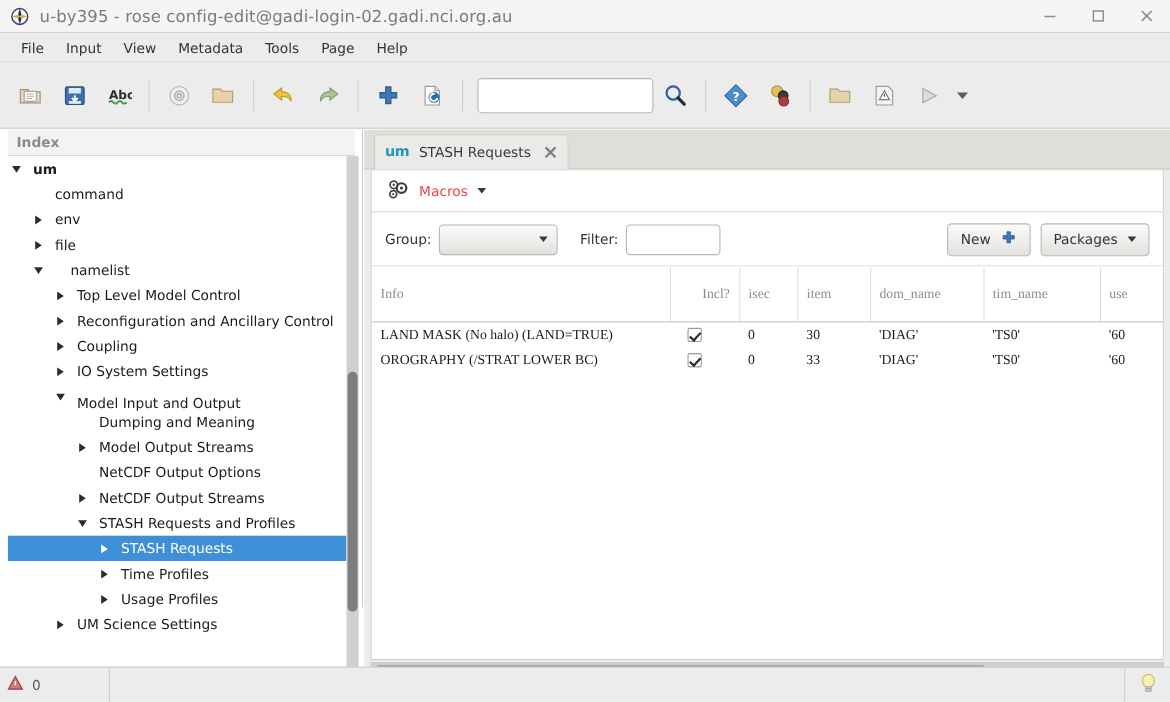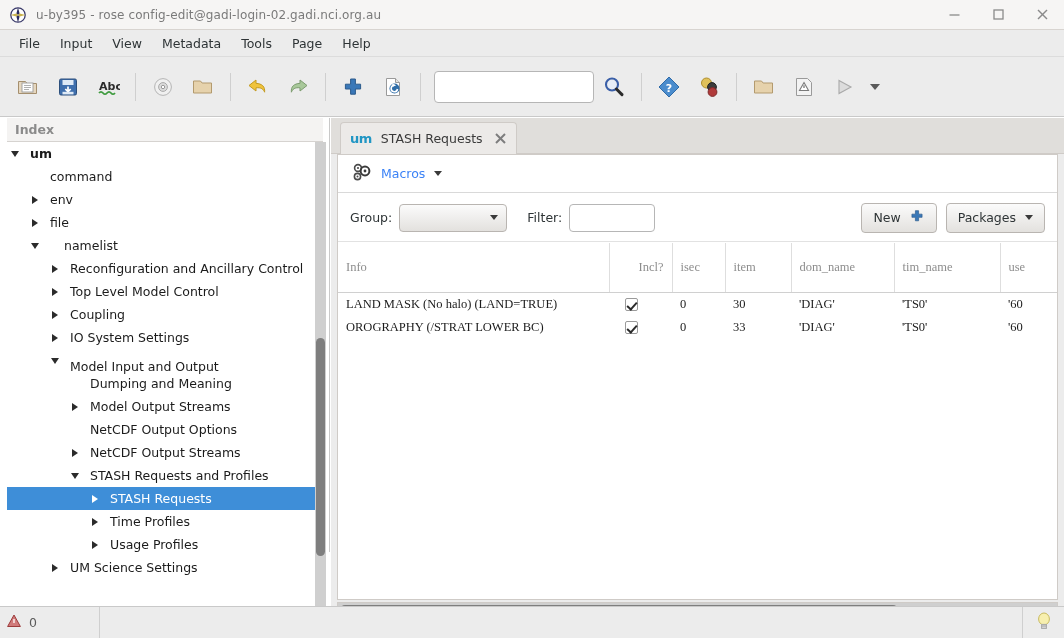--- a/index.html
+++ b/index.html
@@ -14,21 +14,21 @@
 
   
   #titlebar {
     position: absolute; left: 0; top: 0; width: 1064px; height: 30px;
     background: #f6f5f4;
     border-bottom: 1px solid #d8d4d0;
     display: flex; align-items: center;
   }
   #title-icon { margin-left: 9px; width: 18px; height: 18px; flex: 0 0 auto; }
   #title-text {
-    margin-left: 9px; font-size: 12px; color: #7a7a7a;
+    margin-left: 9px; font-size: 15px; color: #7a7a7a;
     white-space: nowrap; letter-spacing: 0.1px;
   }
   .wctrl {
     width: 44px; height: 29px; display: flex; align-items: center; justify-content: center;
     color: #909090;
   }
   #wctrls { position: absolute; right: 0; top: 0; display: flex; }
 
   
   #menubar {
@@ -121,21 +121,21 @@
 
   #panel-body {
     position: absolute; left: 6px; top: 36px; width: 721px; height: 446px;
     background: #ffffff; border: 1px solid #cfcbc7;
   }
   #macros-bar {
     position: absolute; left: 0; top: 0; width: 719px; height: 38px;
     background: #ffffff; border-bottom: 1px solid #d9d9d9;
     display: flex; align-items: center; padding-left: 13px;
   }
-  #macros-label { font-size: 12.5px; color: #3b82f6; margin-left: 8px; }
+  #macros-label { font-size: 12.5px; color: #ef4444; margin-left: 8px; }
   .dd-arrow { width:0;height:0;border-top:5px solid #3a3a3a;border-left:4px solid transparent;border-right:4px solid transparent; margin-left:9px; }
 
   #controls-bar {
     position: absolute; left: 0; top: 39px; width: 719px; height: 48px;
     background: #ffffff; border-bottom: 1px solid #e2e2e2;
     display: flex; align-items: center; padding: 0 12px;
   }
   .ctl-label { font-size: 12.5px; color: #2e3436; }
   #group-select {
     width: 108px; height: 28px; margin-left: 7px;
@@ -417,28 +417,28 @@
         <span class="tw">
           <span class="tri-down"></span>
         </span>
         <span style="margin-left: 21px;">namelist</span>
       </div>
       <div class="tree-row">
         <span style="display: inline-block; width: 40px; flex: 0 0 auto;"></span>
         <span class="tw">
           <span class="tri-right"></span>
         </span>
+        <span style="margin-left: 7px;">Top Level Model Control</span>
+      </div>
+      <div class="tree-row">
+        <span style="display: inline-block; width: 40px; flex: 0 0 auto;"></span>
+        <span class="tw">
+          <span class="tri-right"></span>
+        </span>
         <span style="margin-left: 7px;">Reconfiguration and Ancillary Control</span>
-      </div>
-      <div class="tree-row">
-        <span style="display: inline-block; width: 40px; flex: 0 0 auto;"></span>
-        <span class="tw">
-          <span class="tri-right"></span>
-        </span>
-        <span style="margin-left: 7px;">Top Level Model Control</span>
       </div>
       <div class="tree-row">
         <span style="display: inline-block; width: 40px; flex: 0 0 auto;"></span>
         <span class="tw">
           <span class="tri-right"></span>
         </span>
         <span style="margin-left: 7px;">Coupling</span>
       </div>
       <div class="tree-row">
         <span style="display: inline-block; width: 40px; flex: 0 0 auto;"></span>

